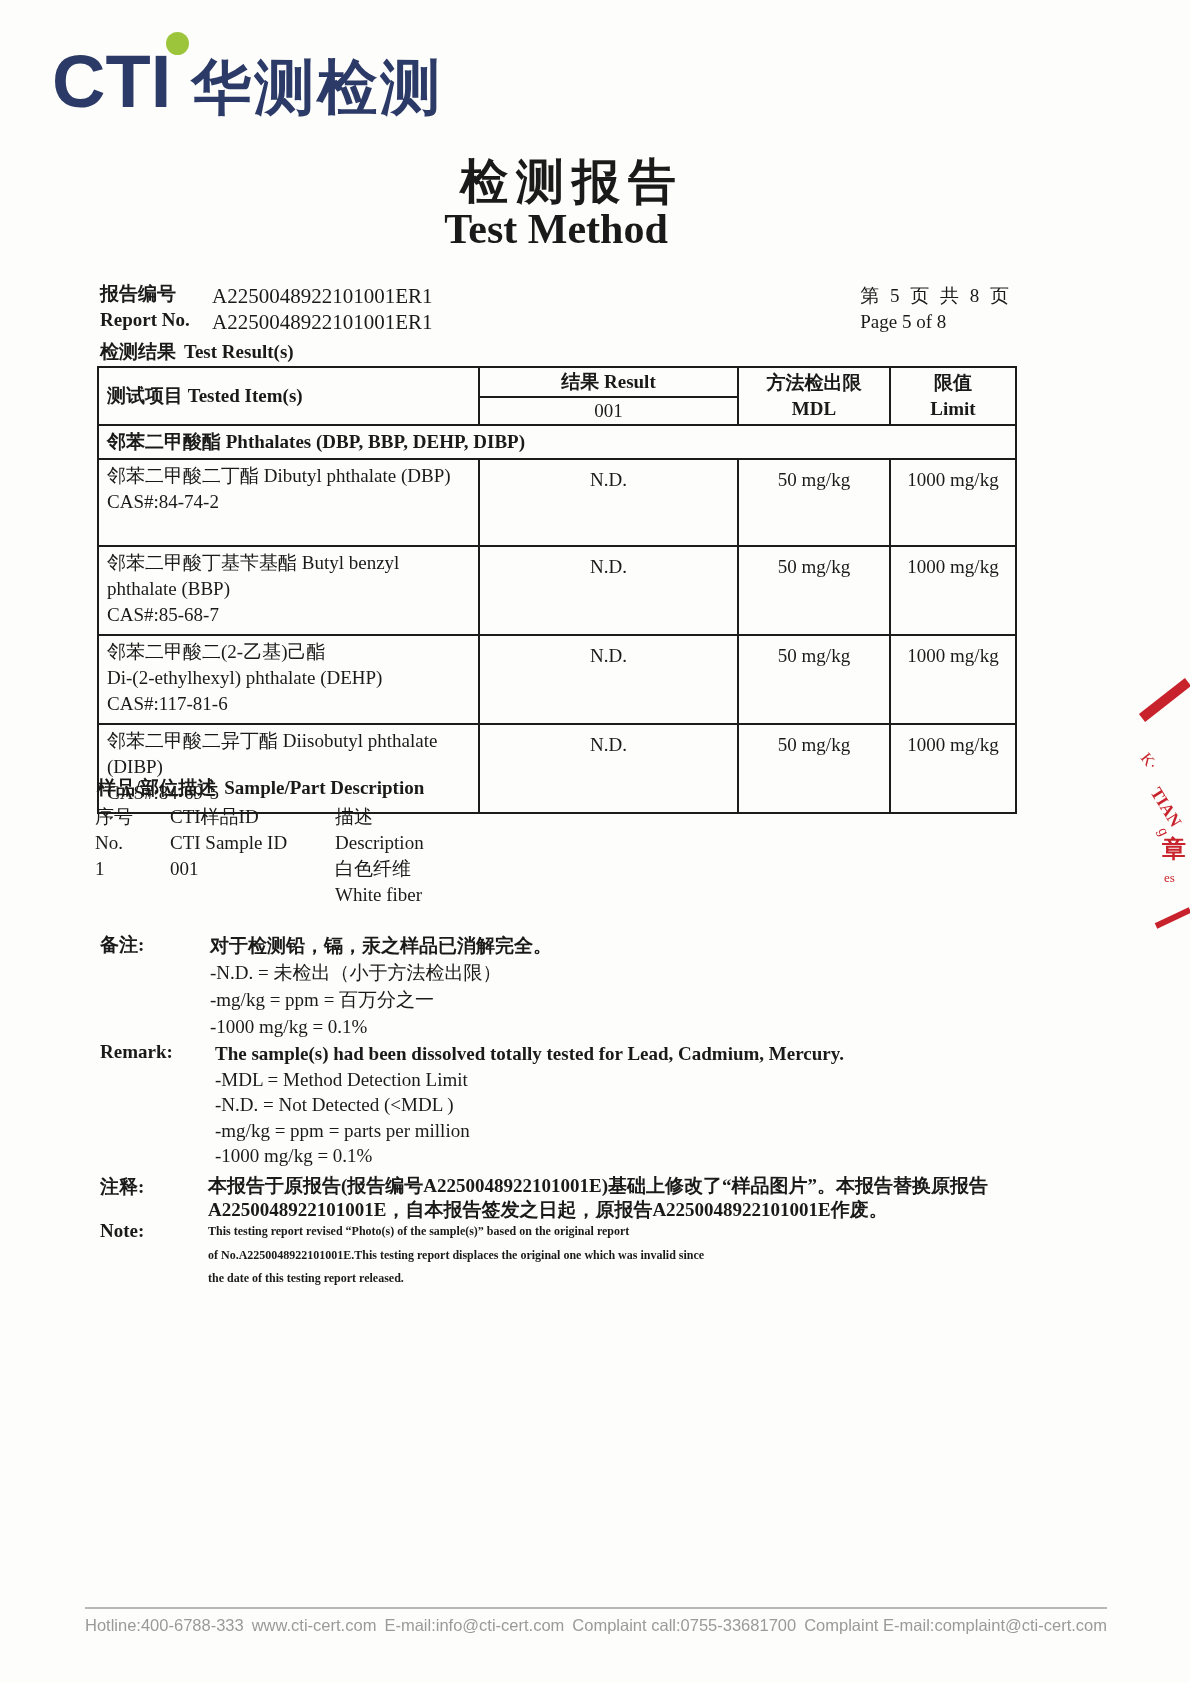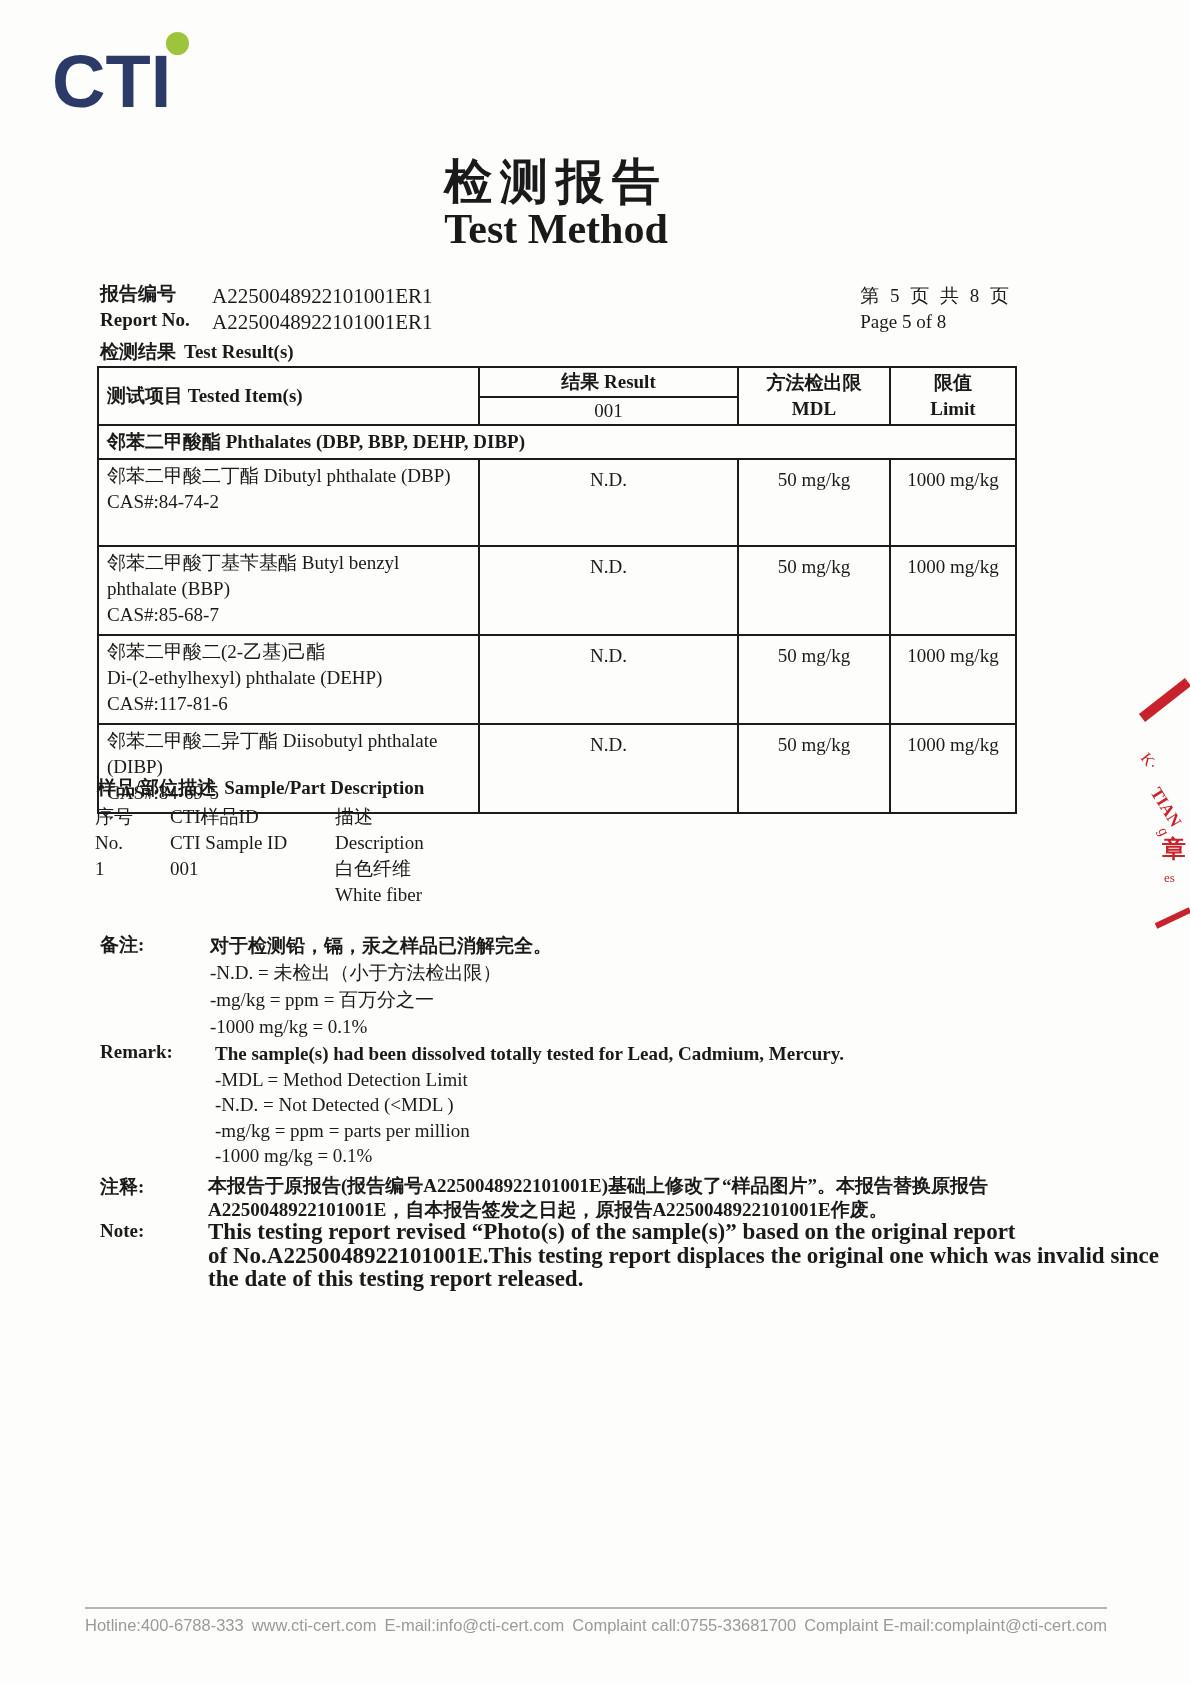--- a/index.html
+++ b/index.html
@@ -9,21 +9,21 @@
   
   .logo{position:absolute;left:52px;top:48px;display:flex;align-items:flex-end;}
   .logo-cti{position:relative;font-family:"Liberation Sans",sans-serif;font-weight:900;
             font-size:74px;line-height:0.92;color:#2c3a67;letter-spacing:0px;}
   .logo-dot{position:absolute;width:23px;height:23px;border-radius:50%;background:#9dc53c;
             top:-16px;left:114px;}
   .logo-cn{font-family:"Liberation Sans",sans-serif;font-weight:900;font-size:60px;
            line-height:0.95;color:#2c3a67;margin-left:20px;letter-spacing:3px;}
 
   
-  .title-cn{position:absolute;left:0;top:150px;width:1112px;text-align:center;
+  .title-cn{position:absolute;left:16px;top:150px;width:1112px;text-align:center;
             font-size:48px;font-weight:700;letter-spacing:8px;}
   .title-en{position:absolute;left:0;top:205px;width:1112px;text-align:center;
             font-size:42px;font-weight:700;}
 
   
   .rpt-labels{position:absolute;left:100px;top:281px;font-size:19px;font-weight:700;line-height:26px;}
   .rpt-values{position:absolute;left:212px;top:283px;font-size:21px;line-height:26px;}
   .rpt-page{position:absolute;right:178px;top:283px;text-align:left;font-size:19px;line-height:26px;}
   .rpt-page .cnpage{letter-spacing:3px;}
 
@@ -55,21 +55,21 @@
   
   .blk-label{position:absolute;left:100px;font-size:19px;font-weight:700;}
   .blk{position:absolute;font-size:19px;}
   .blk .b{font-weight:700;}
   .remark-cn-blk{left:210px;top:932px;line-height:27px;}
   .remark-cn-lab{top:932px;}
   .remark-en-blk{left:215px;top:1041px;line-height:25.5px;}
   .remark-en-lab{top:1041px;}
   .note-cn-blk{left:208px;top:1174px;line-height:24px;font-weight:700;}
   .note-cn-lab{top:1174px;}
-  .note-en-blk{left:208px;top:1220px;line-height:23.5px;font-weight:700;font-size:23px;}
+  .note-en-blk{left:208px;top:1220px;line-height:23.5px;font-weight:700;font-size:12px;}
   .note-en-lab{top:1220px;}
 
   
   .stamp{position:absolute;right:0;top:672px;}
 
   
   .footer-line{position:absolute;left:85px;top:1607px;width:1022px;border-top:2px solid #b8b8b8;}
   .footer{position:absolute;left:85px;top:1616px;width:1022px;display:flex;
           justify-content:space-between;font-family:"Liberation Sans",sans-serif;
           font-size:16.5px;color:#9a9a9a;}
@@ -77,20 +77,21 @@
 </head>
 <body>
 
 <div class="page">
 
   <div class="logo">
     <span class="logo-cti">
       <span>CTI</span>
       <span class="logo-dot"></span>
     </span>
+    <span class="logo-cn">华测检测</span>
   </div>
 
   <div class="title-cn">检测报告</div>
   <div class="title-en">Test Method</div>
 
   <div class="rpt-labels">
     <div>报告编号</div>
     <div>Report No.</div>
   </div>
   <div class="rpt-values">

